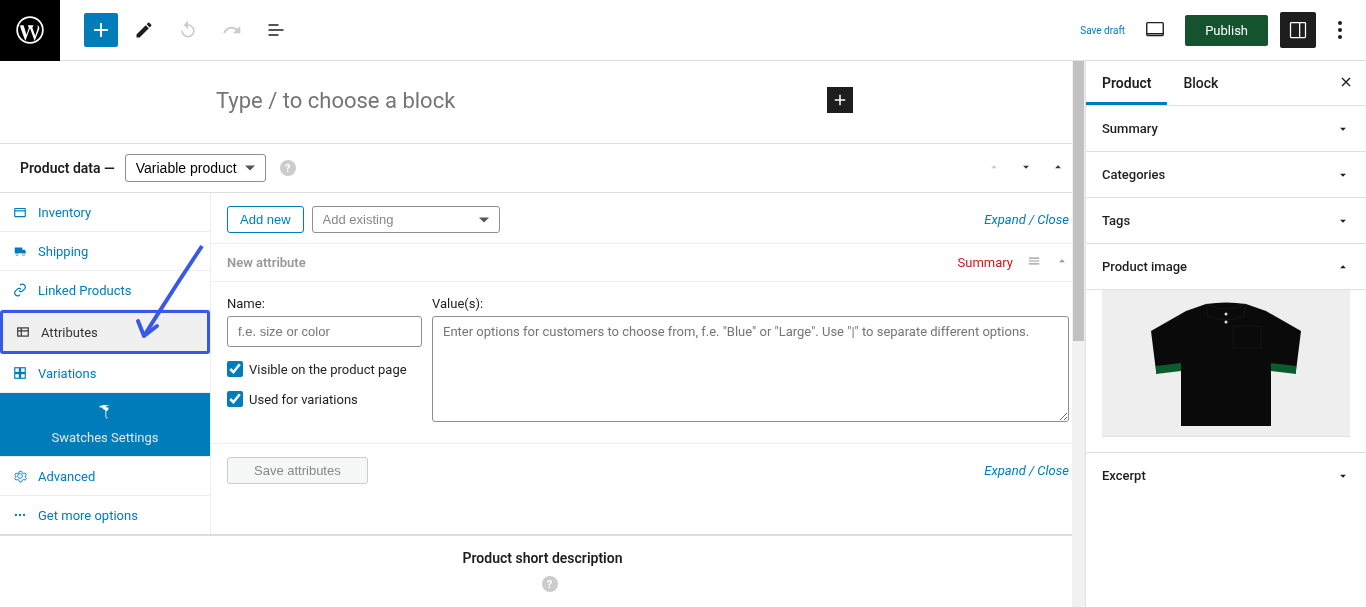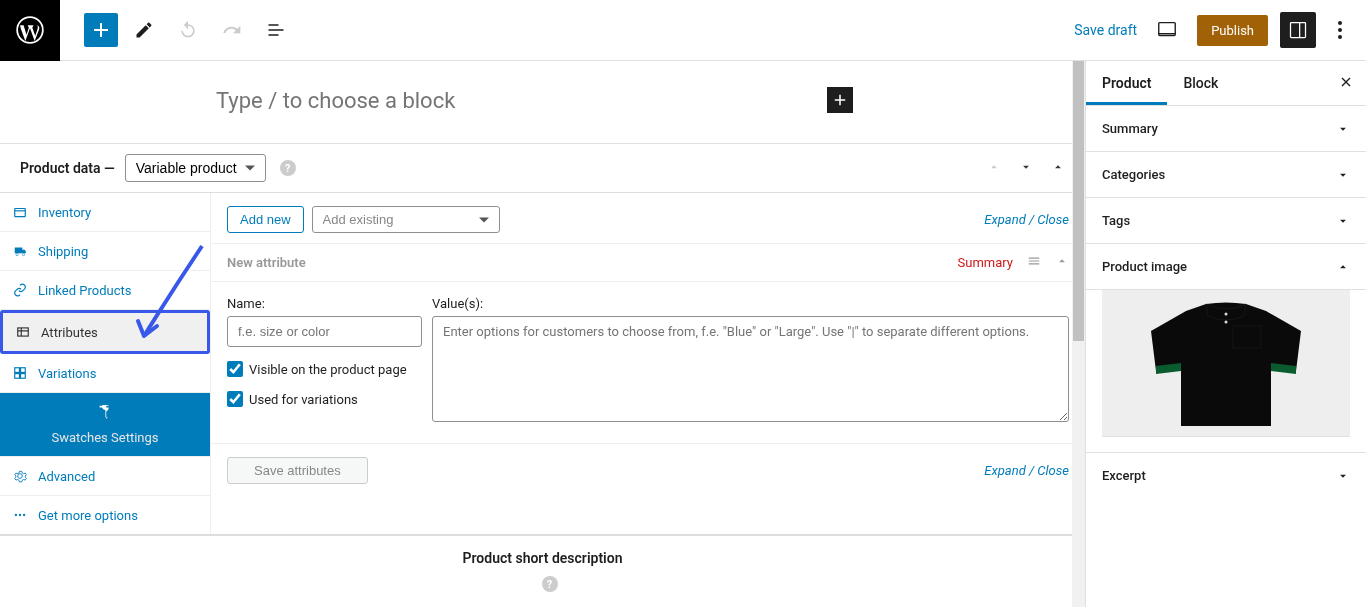--- a/index.html
+++ b/index.html
@@ -5,22 +5,22 @@
 * { box-sizing: border-box; margin: 0; padding: 0; }
 body { font-family: -apple-system, BlinkMacSystemFont, "Segoe UI", Roboto, sans-serif; font-size: 13px; color: #1e1e1e; background: #fff; overflow: hidden; }
 
 .topbar { height: 61px; display: flex; align-items: center; background: #fff; border-bottom: 1px solid #e0e0e0; }
 .wp-logo { width: 60px; height: 61px; background: #000; display: flex; align-items: center; justify-content: center; }
 .top-actions { display: flex; align-items: center; gap: 8px; padding-left: 24px; }
 .btn-add-block { width: 34px; height: 34px; background: #007cba; color: #fff; display: flex; align-items: center; justify-content: center; cursor: pointer; border-radius: 2px; }
 .top-icon { width: 36px; height: 36px; display: flex; align-items: center; justify-content: center; cursor: pointer; color: #1e1e1e; }
 .top-icon.disabled { color: #ccc; }
 .top-right { margin-left: auto; display: flex; align-items: center; gap: 12px; padding-right: 14px; }
-.save-draft { color: #007cba; font-size: 14px; cursor: pointer; }
-.btn-publish { background: #a16207; color: #fff; padding: 8px 14px; border-radius: 2px; font-size: 13px; cursor: pointer; }
+.save-draft { color: #007cba; font-size: 10px; cursor: pointer; }
+.btn-publish { background: #14532d; color: #fff; padding: 8px 20px; border-radius: 2px; font-size: 13px; cursor: pointer; }
 .btn-panel { width: 36px; height: 36px; background: #1e1e1e; color: #fff; display: flex; align-items: center; justify-content: center; border-radius: 2px; cursor: pointer; }
 .dots-menu { width: 24px; height: 36px; display: flex; align-items: center; justify-content: center; cursor: pointer; }
 
 .workspace { display: flex; height: calc(607px - 61px); }
 .main-col { flex: 1; overflow-y: auto; position: relative; }
 .right-col { width: 281px; border-left: 1px solid #e0e0e0; background: #fff; overflow-y: auto; flex-shrink: 0; }
 
 .block-prompt { display: flex; align-items: center; padding: 26px 0 30px 0; border-bottom: 1px solid #e0e0e0; }
 .block-prompt-text { color: #757575; font-size: 22px; margin-left: 216px; }
 .block-prompt-add { margin-left: auto; margin-right: 232px; width: 26px; height: 26px; background: #1e1e1e; color: #fff; display: flex; align-items: center; justify-content: center; cursor: pointer; }

